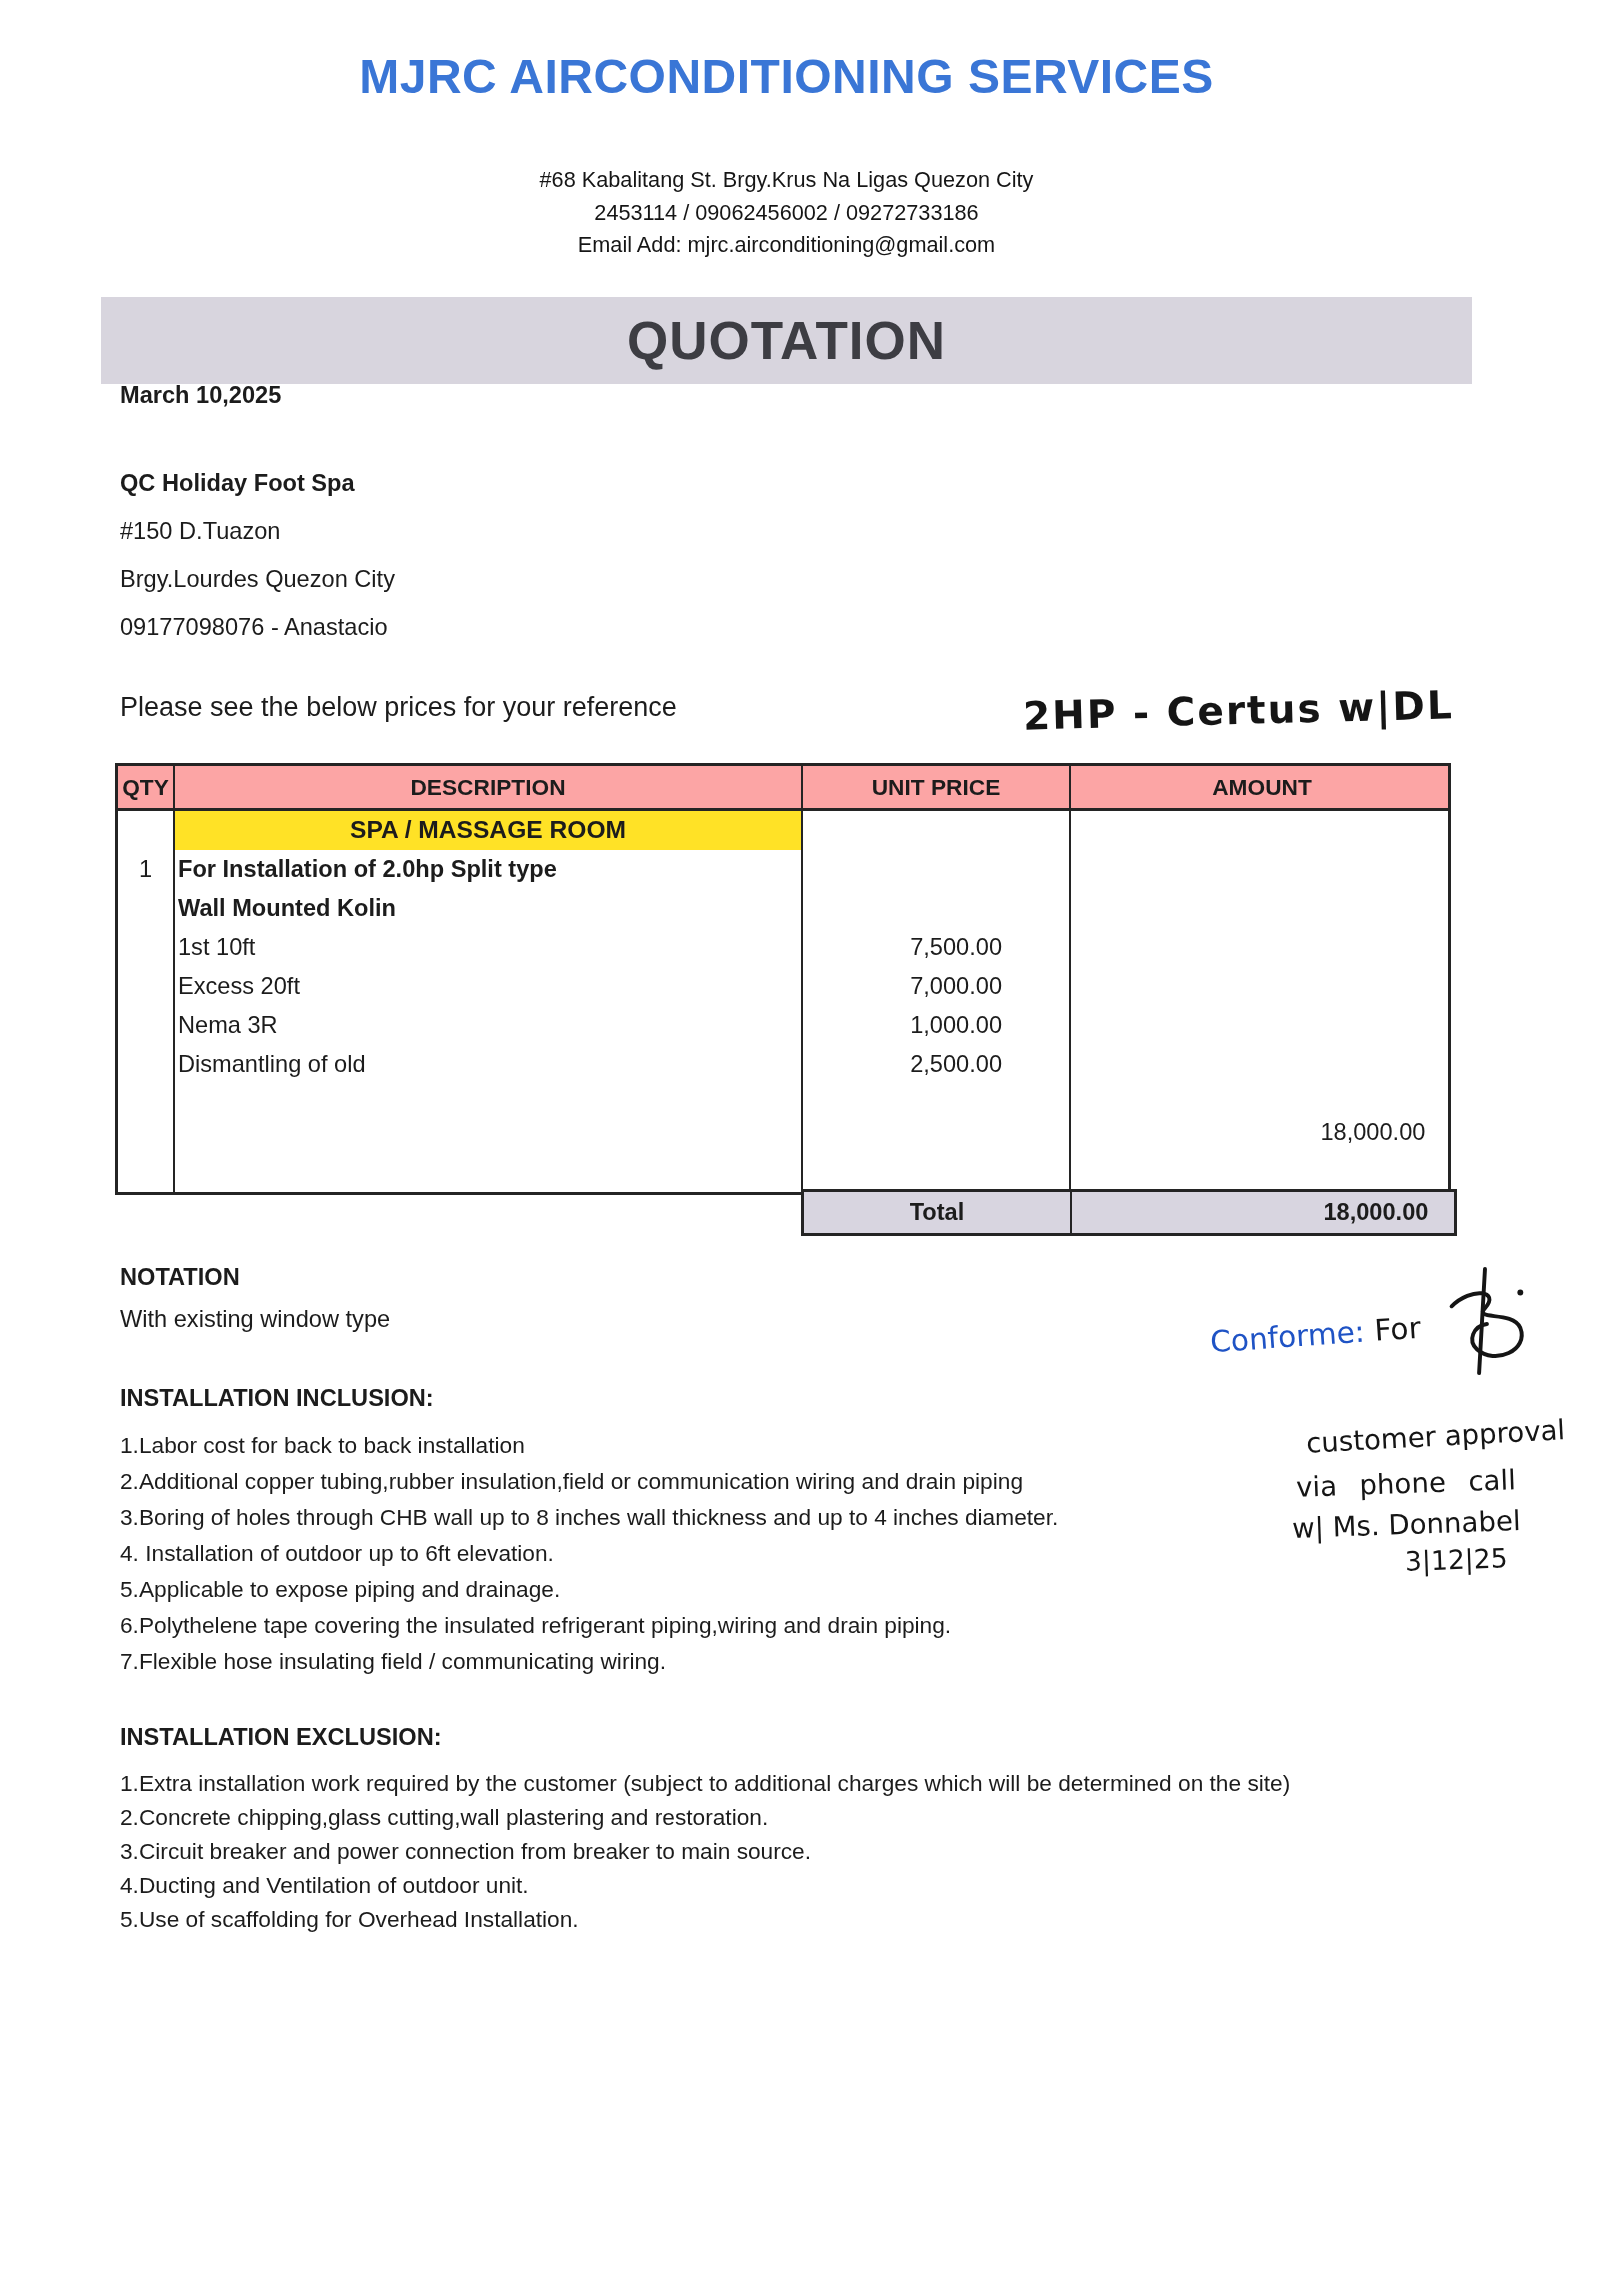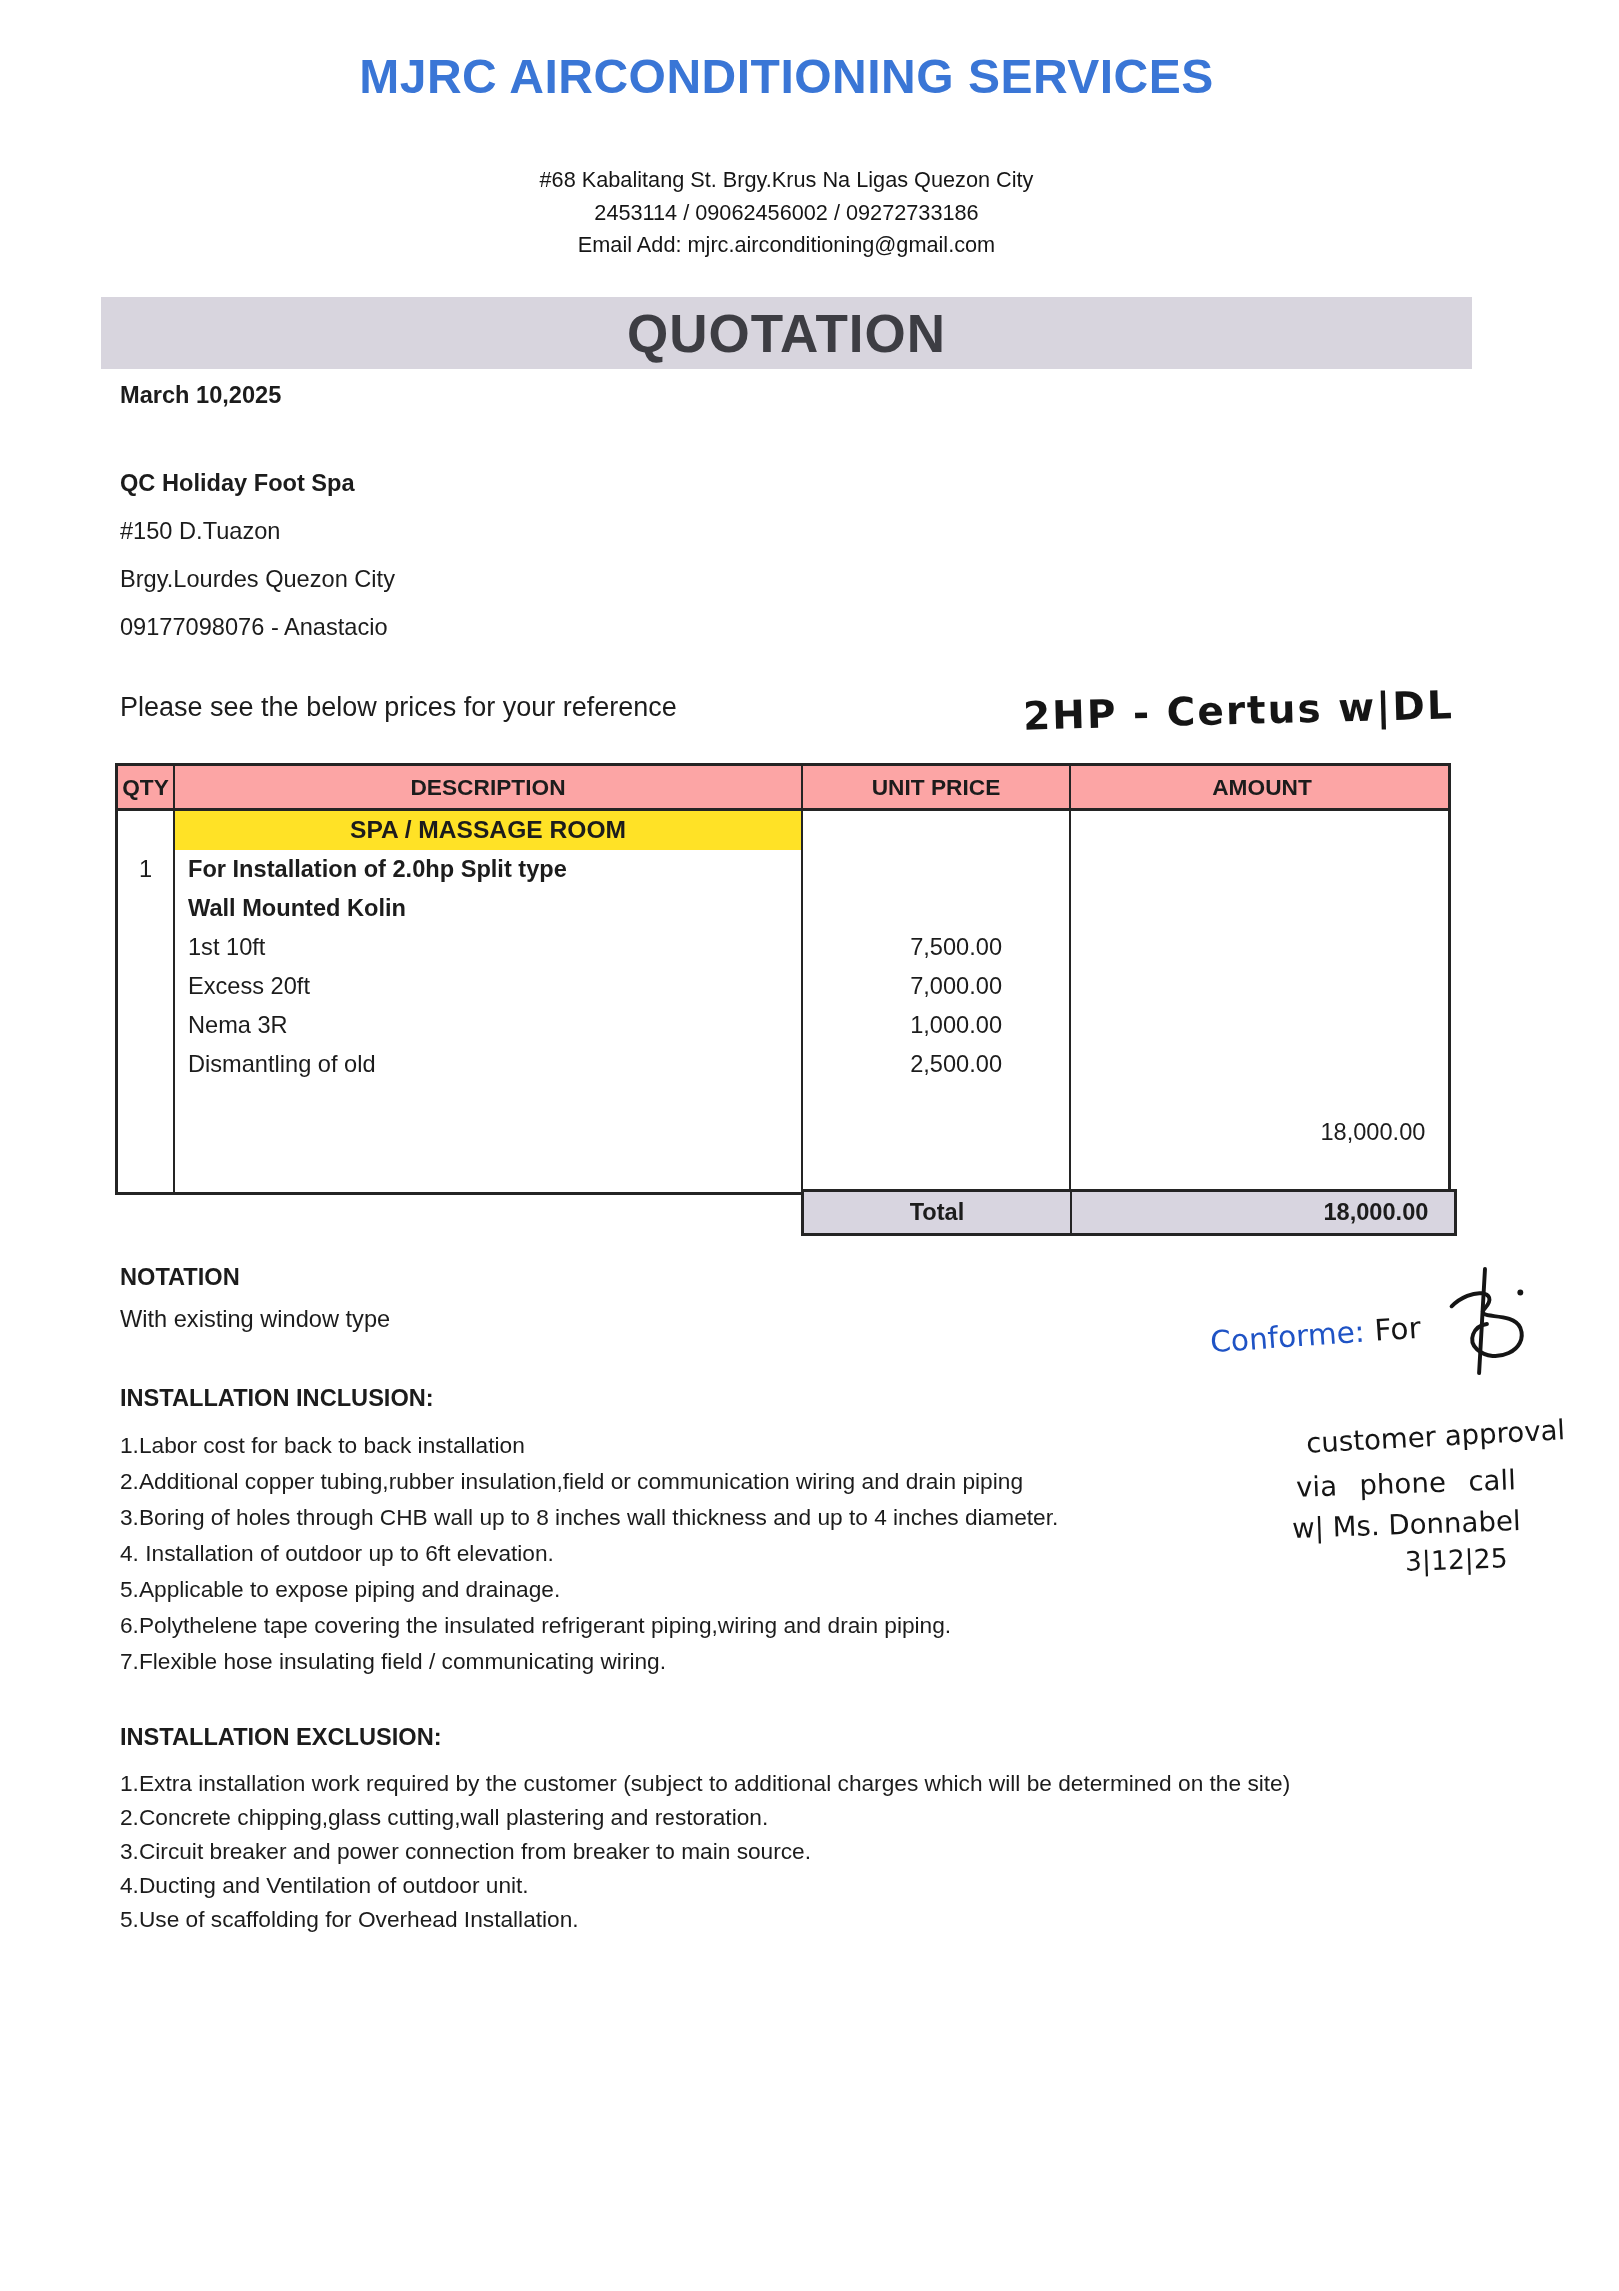--- a/index.html
+++ b/index.html
@@ -13,21 +13,21 @@
     position:absolute; top:49px; left:101px; width:1371px; text-align:center;
     font-size:48px; font-weight:bold; color:#3a76d6; letter-spacing:0.5px;
   }
   .company-sub {
     position:absolute; top:164px; left:101px; width:1371px; text-align:center;
     font-size:21.7px; line-height:32.5px; color:#161616;
   }
 
   
   .qbar {
-    position:absolute; top:297px; left:101px; width:1371px; height:72px;
+    position:absolute; top:297px; left:101px; width:1371px; height:87px;
     background:#d8d5de; display:flex; align-items:center; justify-content:center;
     font-size:53px; font-weight:bold; color:#3d3d43; letter-spacing:1px;
   }
   .doc-date { position:absolute; top:382px; left:120px; font-size:23.6px; font-weight:bold;text-align:center; }
 
   
   .client { position:absolute; top:459px; left:120px; font-size:23.6px; line-height:48px; }
   .client .name { font-weight:bold; }
   .intro { position:absolute; top:692px; left:120px; font-size:27px; }
 
@@ -68,21 +68,21 @@
   .bcol { border-right:2px solid #242424; box-sizing:border-box; overflow:hidden; }
   .bcol:last-child { border-right:none; }
   .line { height:39px; display:flex; align-items:center; font-size:23.6px; }
   .line.sp {  }
   .line.center { justify-content:center; }
   .line.right { justify-content:flex-end; }
   .line.bold { font-weight:bold; }
   .yellow {
     background:#ffe226; justify-content:center; font-weight:bold; font-size:24.6px;
   }
-  .descpad { padding-left:13px; }
+  .descpad { padding-left:3px; }
   .unitpad { padding-right:67px; }
   .amtpad  { padding-right:27.6px; }
   .gap30 { height:29.6px; }
 
   .totalrow {
     position:absolute; top:1189px; left:801px; display:grid;
     grid-template-columns:268px 382px; border:3px solid #242424; background:#d8d5e0;
   }
   .total-label {
     font-size:23.6px; font-weight:bold; text-align:center; padding:6.9px 0;

